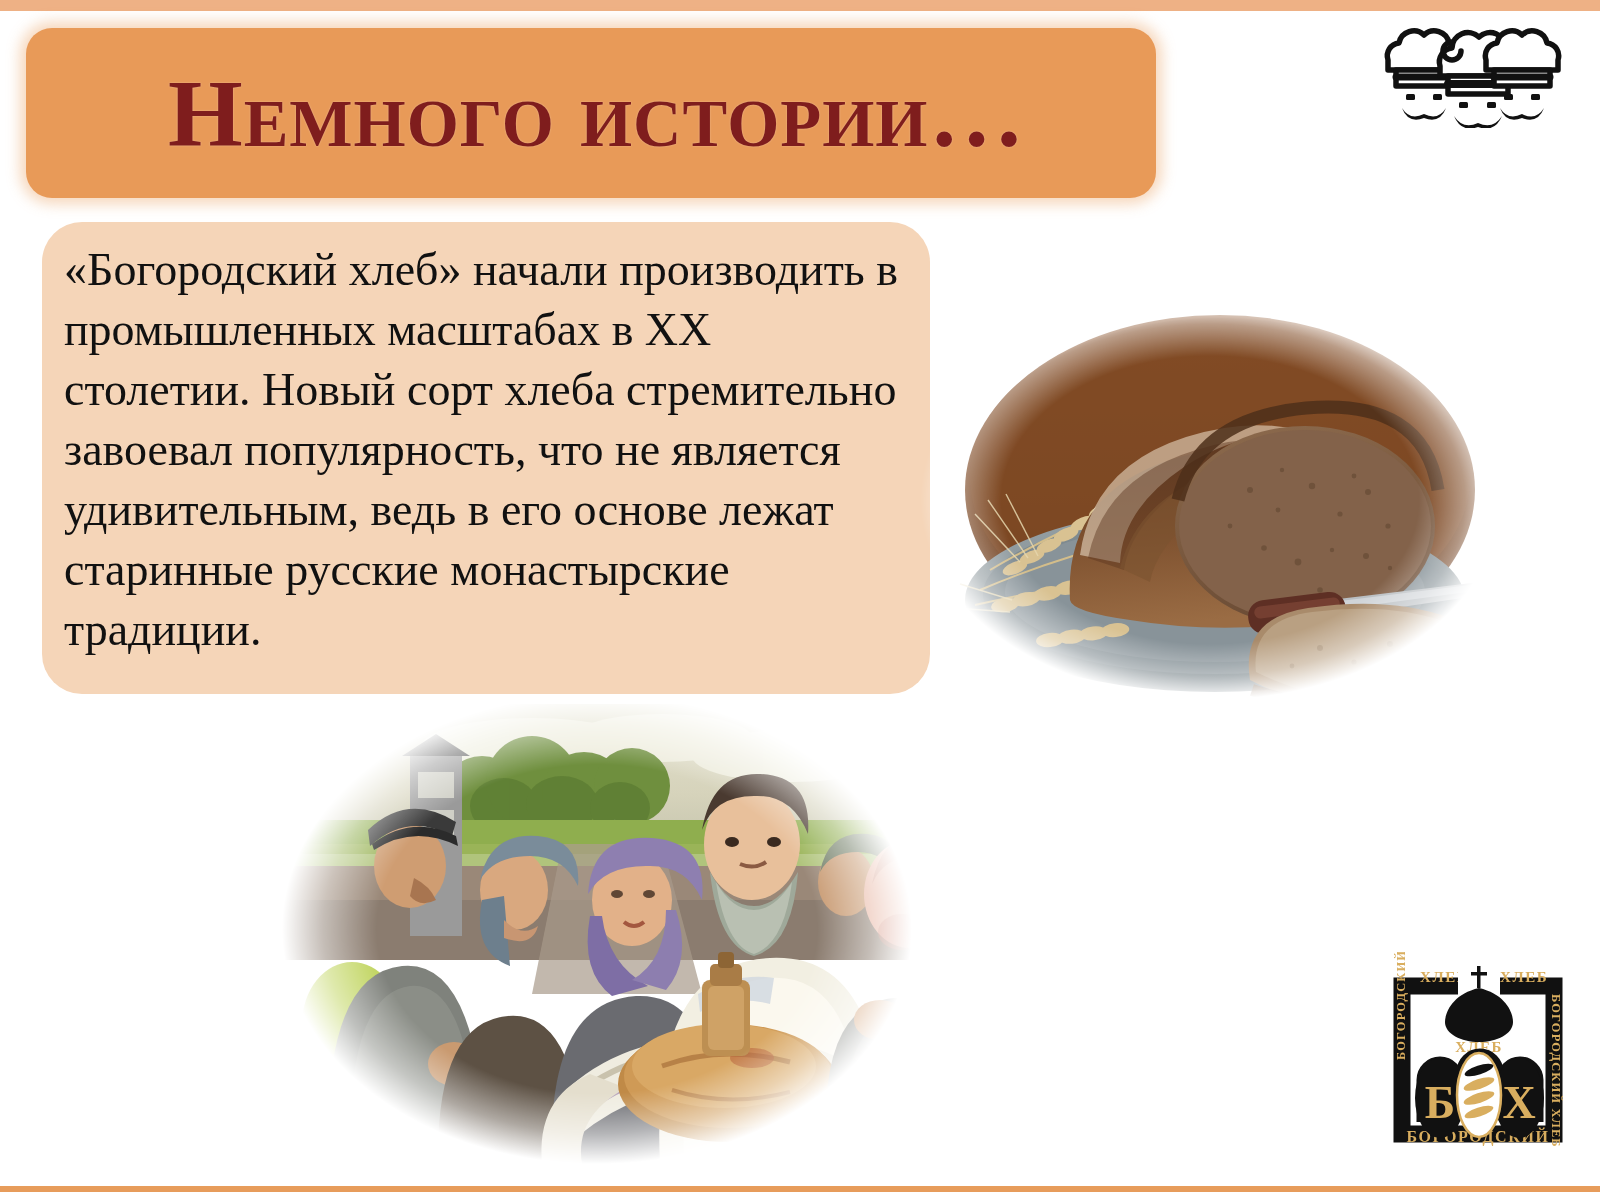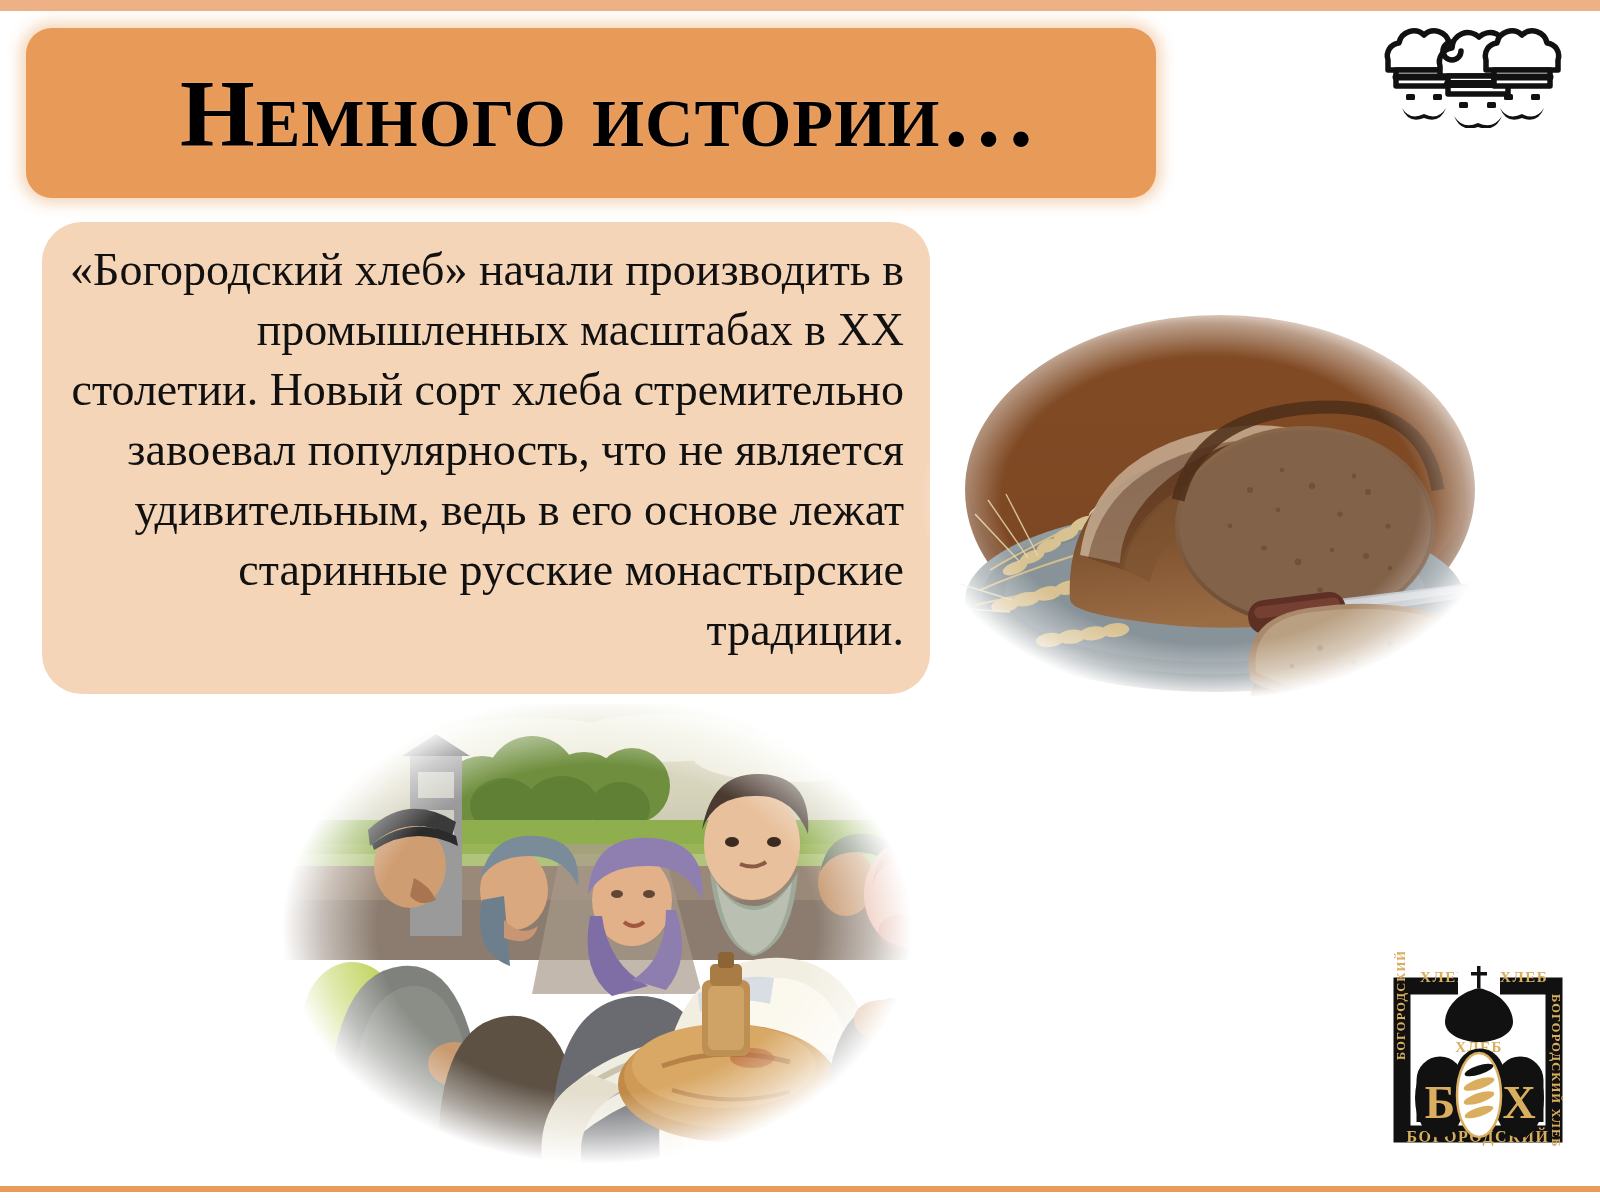--- a/index.html
+++ b/index.html
@@ -35,23 +35,23 @@
   .title-banner {
     position: absolute;
     left: 26px; top: 28px;
     width: 1130px; height: 170px;
     background: #e89a58;
     border-radius: 26px;
     box-shadow: 0 0 14px 6px rgba(232,154,88,0.40);
   }
   .title-text {
     position: absolute;
-    left: 180px; top: 58px;
+    left: 168px; top: 58px;
     width: 950px;
-    color: #000000;
+    color: #7f1d1d;
     font-family: "Liberation Serif", "DejaVu Serif", serif;
     font-weight: bold;
     font-size: 96px;
     line-height: 112px;
     font-variant: small-caps;
     letter-spacing: 1px;
     white-space: nowrap;
     text-shadow: 0 0 2px rgba(255,255,255,0.35);
   }
 
@@ -71,21 +71,21 @@
     border-radius: 40px;
   }
   .body-text {
     position: absolute;
     left: 64px; top: 240px;
     width: 840px;
     color: #111111;
     font-family: "Liberation Serif", "DejaVu Serif", serif;
     font-size: 46px;
     line-height: 60px;
-    text-align: right;
+    text-align: left;
   }
 
   
   .photo-bread {
     position: absolute;
     left: 920px; top: 300px;
     width: 580px; height: 400px;
   }
   .photo-painting {
     position: absolute;

